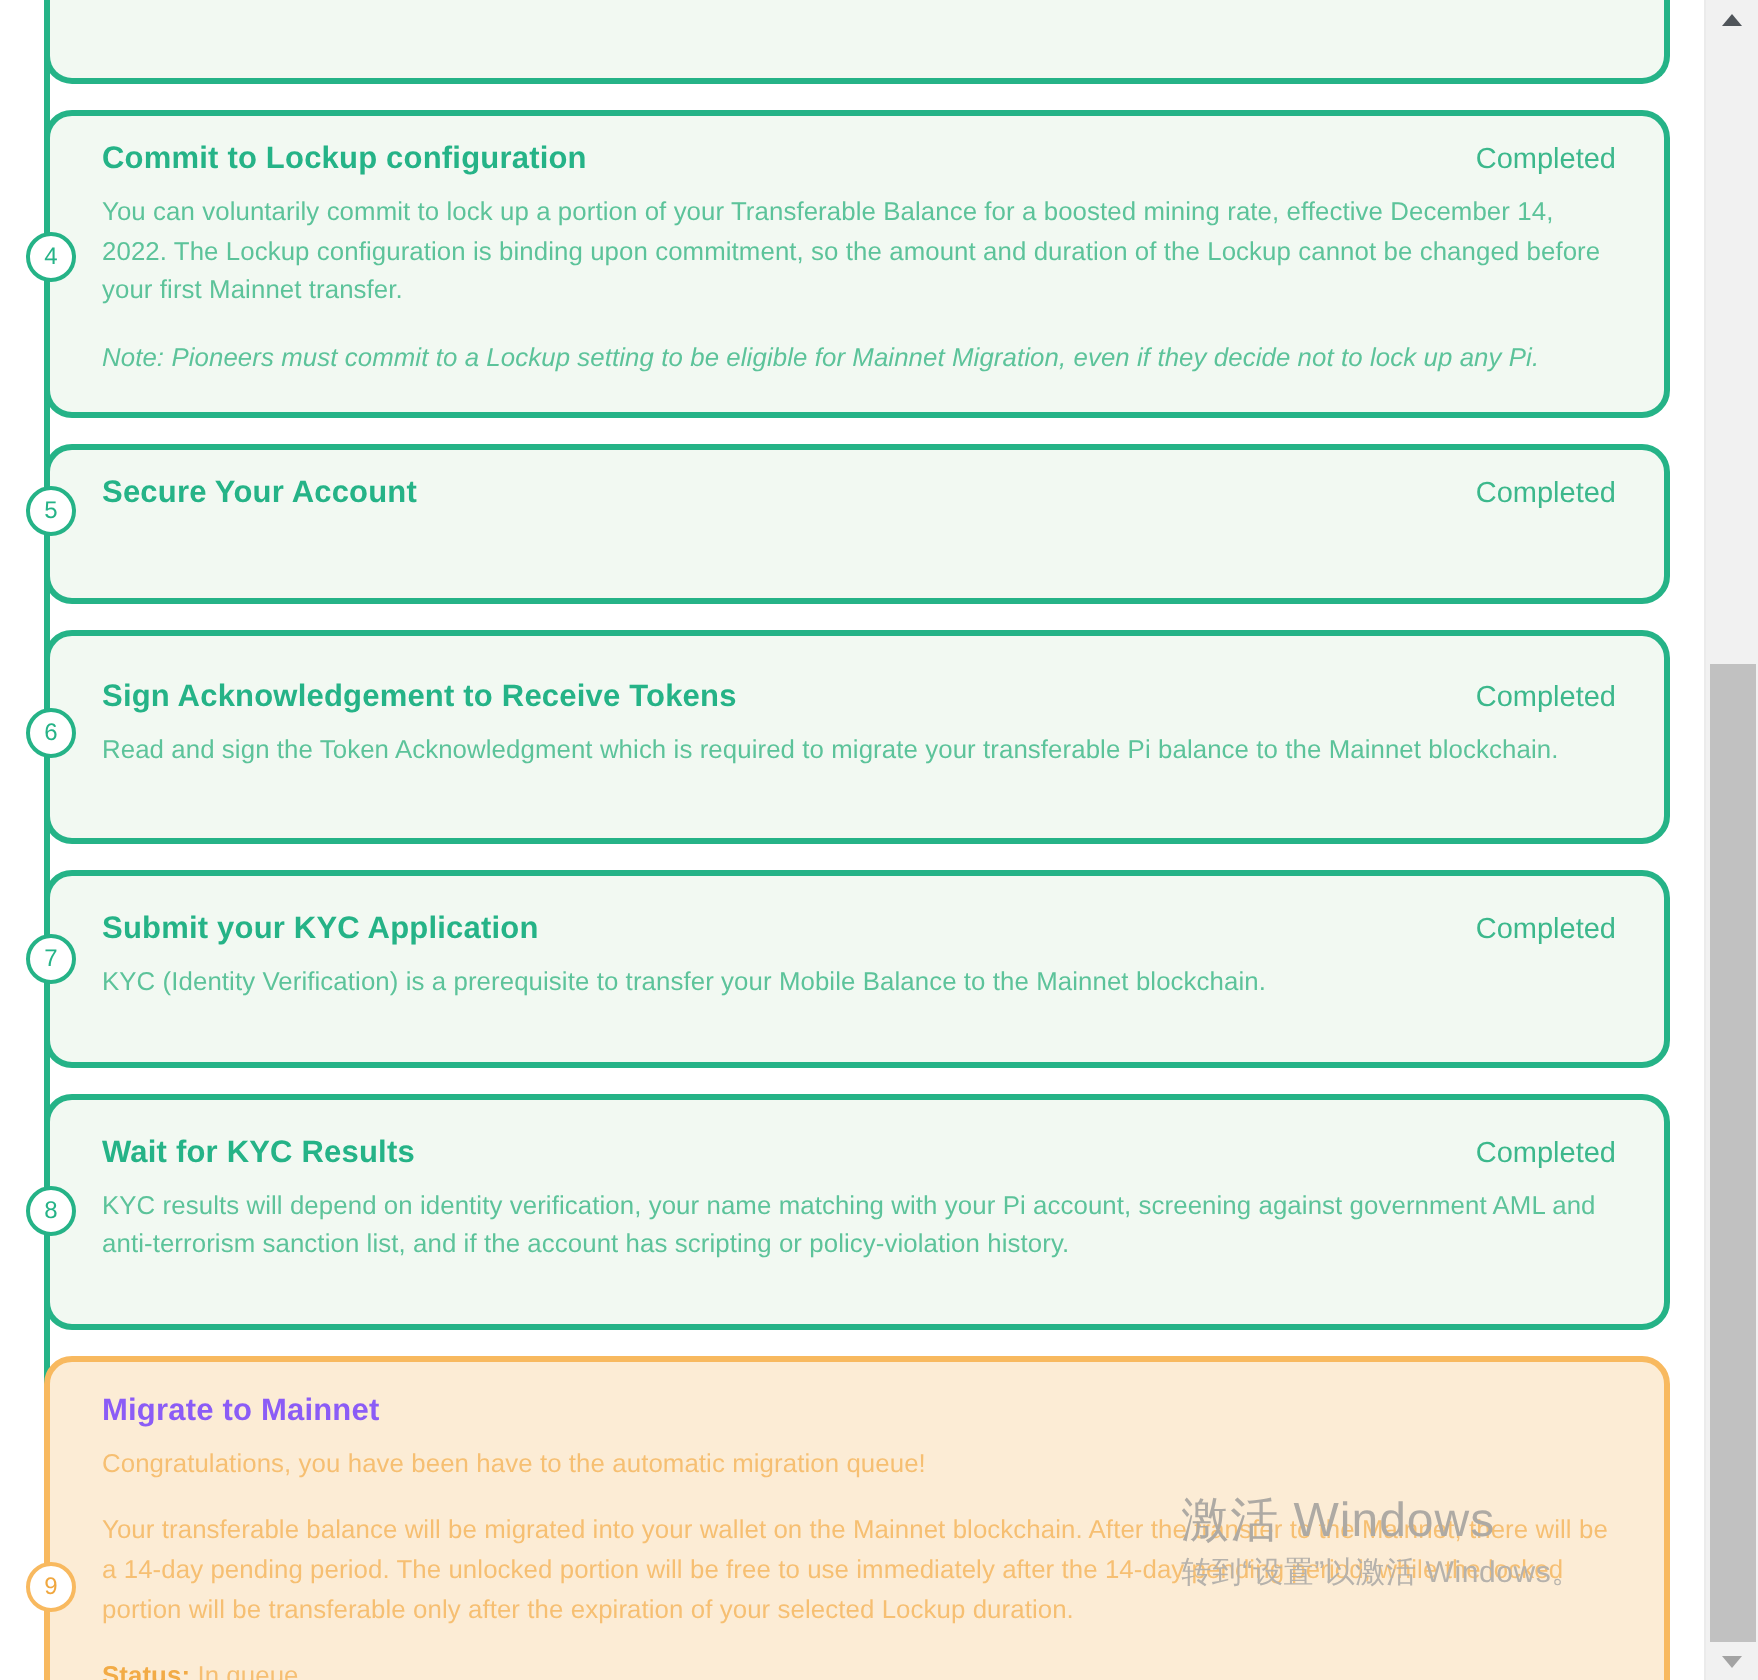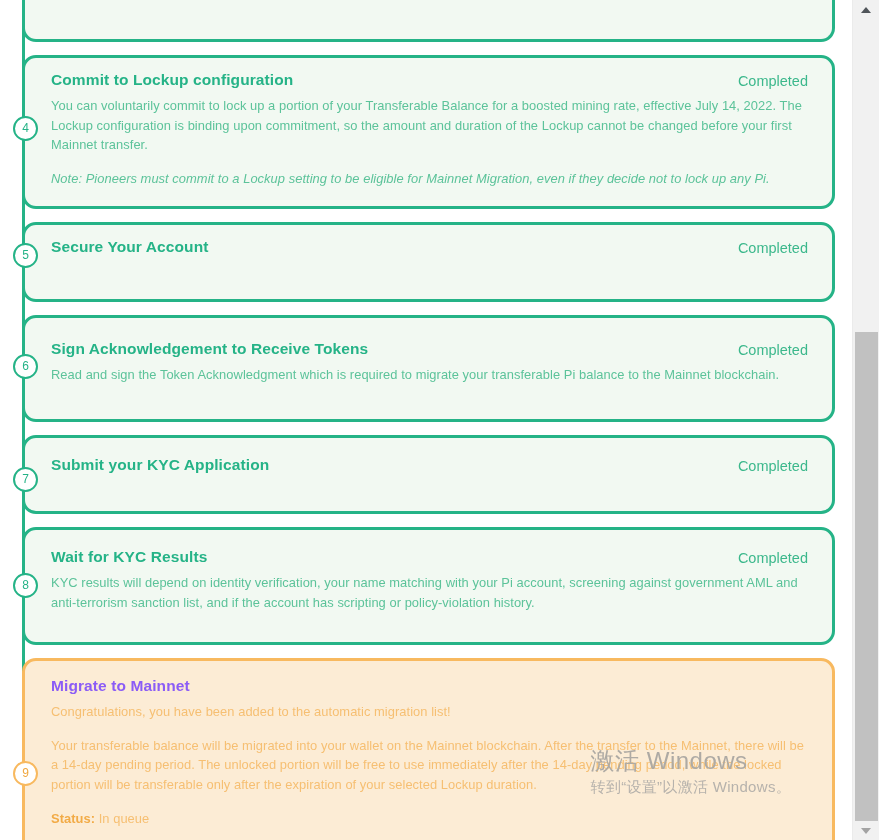--- a/index.html
+++ b/index.html
@@ -92,21 +92,21 @@
     z-index: 5;
   }
   .bubble.orange {
     border-color: #f8b95f;
     color: #f0a73f;
   }
 
   
   .card-head {
     display: flex;
-    align-items: flex-end;
+    align-items: center;
     justify-content: space-between;
     margin-bottom: 7px;
   }
   .card-title {
     color: #25b387;
     font-size: 15.5px;
     font-weight: bold;
     letter-spacing: 0.1px;
   }
   .card-title.orange { color: #8b5cf6; }
@@ -223,21 +223,21 @@
         
       </div>
 
       <div class="card" style="padding-bottom:18px;">
         <div class="bubble" style="top:58px;">4</div>
         <div class="card-head">
           <span class="card-title">Commit to Lockup configuration</span>
           <span class="card-status">Completed</span>
         </div>
         <div class="card-body">
-          <p>You can voluntarily commit to lock up a portion of your Transferable Balance for a boosted mining rate, effective July 14, 2022. The Lockup configuration is binding upon commitment, so the amount and duration of the Lockup cannot be changed before your first Mainnet transfer.</p>
+          <p>You can voluntarily commit to lock up a portion of your Transferable Balance for a boosted mining rate, effective December 14, 2022. The Lockup configuration is binding upon commitment, so the amount and duration of the Lockup cannot be changed before your first Mainnet transfer.</p>
           <p class="note">Note: Pioneers must commit to a Lockup setting to be eligible for Mainnet Migration, even if they decide not to lock up any Pi.</p>
         </div>
       </div>
 
       <div class="card" style="padding-bottom:36px;">
         <div class="bubble" style="top:18px;">5</div>
         <div class="card-head">
           <span class="card-title">Secure Your Account</span>
           <span class="card-status">Completed</span>
         </div>
@@ -253,41 +253,44 @@
           <p>Read and sign the Token Acknowledgment which is required to migrate your transferable Pi balance to the Mainnet blockchain.</p>
         </div>
       </div>
 
       <div class="card" style="padding-bottom:30px; padding-top:18px;">
         <div class="bubble" style="top:29px;">7</div>
         <div class="card-head">
           <span class="card-title">Submit your KYC Application</span>
           <span class="card-status">Completed</span>
         </div>
+        <div class="card-body">
+          <p>KYC (Identity Verification) is a prerequisite to transfer your Mobile Balance to the Mainnet blockchain.</p>
+        </div>
       </div>
 
       <div class="card" style="padding-bottom:30px; padding-top:18px;">
         <div class="bubble" style="top:43px;">8</div>
         <div class="card-head">
           <span class="card-title">Wait for KYC Results</span>
           <span class="card-status">Completed</span>
         </div>
         <div class="card-body">
           <p>KYC results will depend on identity verification, your name matching with your Pi account, screening against government AML and anti-terrorism sanction list, and if the account has scripting or policy-violation history.</p>
         </div>
       </div>
 
       <div class="card orange" style="padding-top:16px; padding-bottom:40px;">
         <div class="bubble orange" style="top:100px;">9</div>
         <div class="card-head">
           <span class="card-title orange">Migrate to Mainnet</span>
           <span class="card-status"></span>
         </div>
         <div class="card-body orange">
-          <p>Congratulations, you have been added to the automatic migration list!</p>
+          <p>Congratulations, you have been have to the automatic migration queue!</p>
           <p>Your transferable balance will be migrated into your wallet on the Mainnet blockchain. After the transfer to the Mainnet, there will be a 14-day pending period. The unlocked portion will be free to use immediately after the 14-day pending period, while the locked portion will be transferable only after the expiration of your selected Lockup duration.</p>
           <div class="status-line">
             <span class="status-label">Status:</span>
             <span class="status-value">In queue</span>
           </div>
 
         </div>
       </div>
 
     </div>

